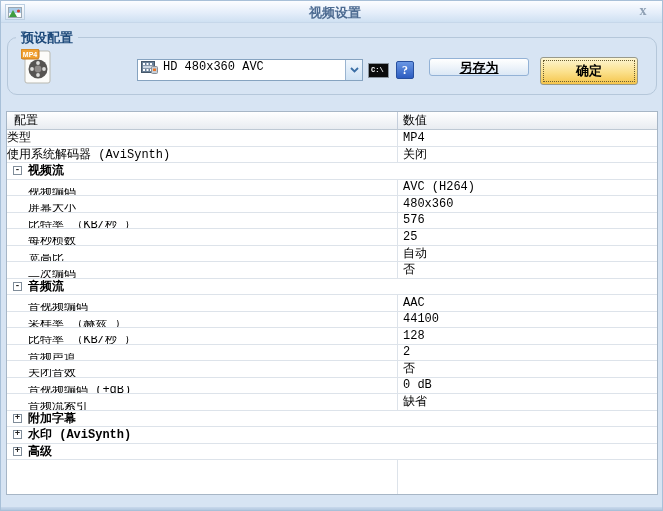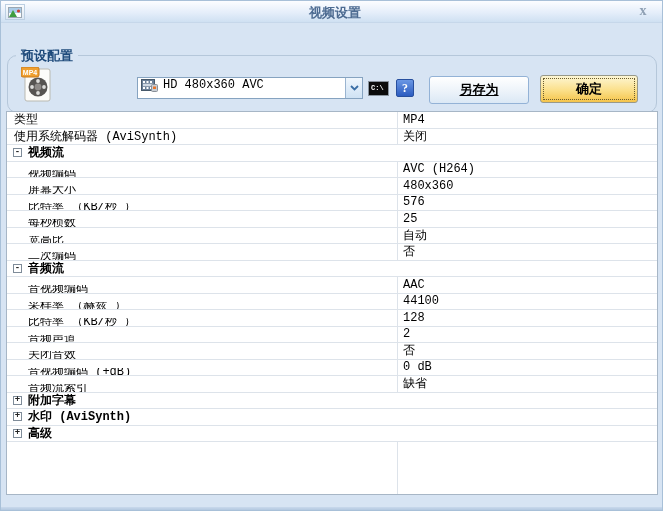--- a/index.html
+++ b/index.html
@@ -32,21 +32,21 @@
   }
   .win-close {
     position: absolute; right: 11px; top: 2px; width: 16px; height: 16px;
     text-align: center; font: bold 14px/16px "Liberation Serif", serif;
     color: #8fa0b4; cursor: default;
   }
 
   
   .preset {
     position: absolute; left: 6px; top: 36px; width: 650px; height: 58px;
-    border: 1px solid #b5c7da; border-radius: 10px; margin-top: 18px;
+    border: 1px solid #b5c7da; border-radius: 10px;
   }
   .preset-legend {
     position: absolute; top: -9px; left: 8px; padding: 0 5px;
     background: #d7e4f3; font-size: 13px; font-weight: bold; color: #1e4a7b;
   }
   .mp4icon { position: absolute; left: 13px; top: 11px; width: 32px; height: 36px; }
   .combo {
     position: absolute; left: 129px; top: 21px; width: 226px; height: 22px;
     background: #fff; border: 1px solid #86a3c0; display: flex; align-items: flex-start;
   }
@@ -65,21 +65,21 @@
     position: absolute; left: 360px; top: 25px; width: 21px; height: 15px;
     background: #0b0b0b; border: 1px solid #8a949e; color: #fff;
     font: bold 7px/11px "Liberation Mono", monospace; text-align: left; padding-left: 2px;
   }
   .helpbtn {
     position: absolute; left: 388px; top: 23px; width: 18px; height: 18px;
     background: linear-gradient(#6a97e4, #2c5cc0); border: 1px solid #274f9e;
     border-radius: 2px; color: #fff; font: bold 12px "Liberation Serif", serif;
   }
   .saveas {
-    position: absolute; left: 421px; top: 20px; width: 100px; height: 28px;
+    position: absolute; left: 421px; top: 20px; width: 100px; height: 18px;
     border: 1px solid #93b2d6; border-radius: 3px;
     background: linear-gradient(#ffffff, #eef4fa 50%, #dbe8f5);
     font: bold 13px "Liberation Sans", sans-serif; color: #000; text-decoration: underline;
   }
   .okbtn {
     position: absolute; left: 532px; top: 19px; width: 98px; height: 28px;
     border: 1px solid #98998a; border-radius: 3px;
     background: linear-gradient(#fdf6d4, #fbe08a 55%, #f5c44a);
     font: bold 13px "Liberation Sans", sans-serif; color: #000;
     outline: 1px dotted #6b5d2e; outline-offset: -4px;
@@ -105,21 +105,21 @@
   }
   .cell-label {
     flex: 0 0 390px; display: flex; align-items: center;
     white-space: nowrap; overflow: hidden;
   }
   .row.group .cell-label { flex: 1 1 auto; font-weight: bold; padding-left: 6px; }
   .cell-value {
     flex: 1; border-left: 1px solid #dde3ea; display: flex; align-items: center;
     padding-left: 5px; white-space: nowrap; overflow: hidden;
   }
-  .row.indent-0 .cell-label { padding-left: 7px; }
+  .row.indent-0 .cell-label { }
   .row.indent-1 .cell-label { padding-left: 21px; margin-top: 8px; }
   .expander {
     flex: 0 0 auto; width: 9px; height: 9px; margin-right: 6px;
     border: 1px solid #7f8c99; background: #fff; color: #222;
     font: bold 9px/7px "Liberation Mono", monospace; text-align: center;
   }
   .filler { flex: 1 1 auto; display: flex; background: #fff; }
   .filler-l { flex: 0 0 390px; }
   .filler-r { flex: 1; border-left: 1px solid #dde3ea; }
 </style>
@@ -181,20 +181,24 @@
       </span>
     </div>
 
     <button class="cmdbtn">C:\</button>
     <button class="helpbtn">?</button>
     <button class="saveas">另存为</button>
     <button class="okbtn">确定</button>
   </div>
 
   <div class="table">
+    <div class="thead">
+      <div class="th-label">配置</div>
+      <div class="th-value">数值</div>
+    </div>
     <div class="tbody" id="rows">
         <div class="row item indent-0">
     <div class="cell-label">
 
       <span class="label-text">类型</span>
     </div>
     <div class="cell-value">
       <span class="value-text">MP4</span>
     </div>
   </div>

